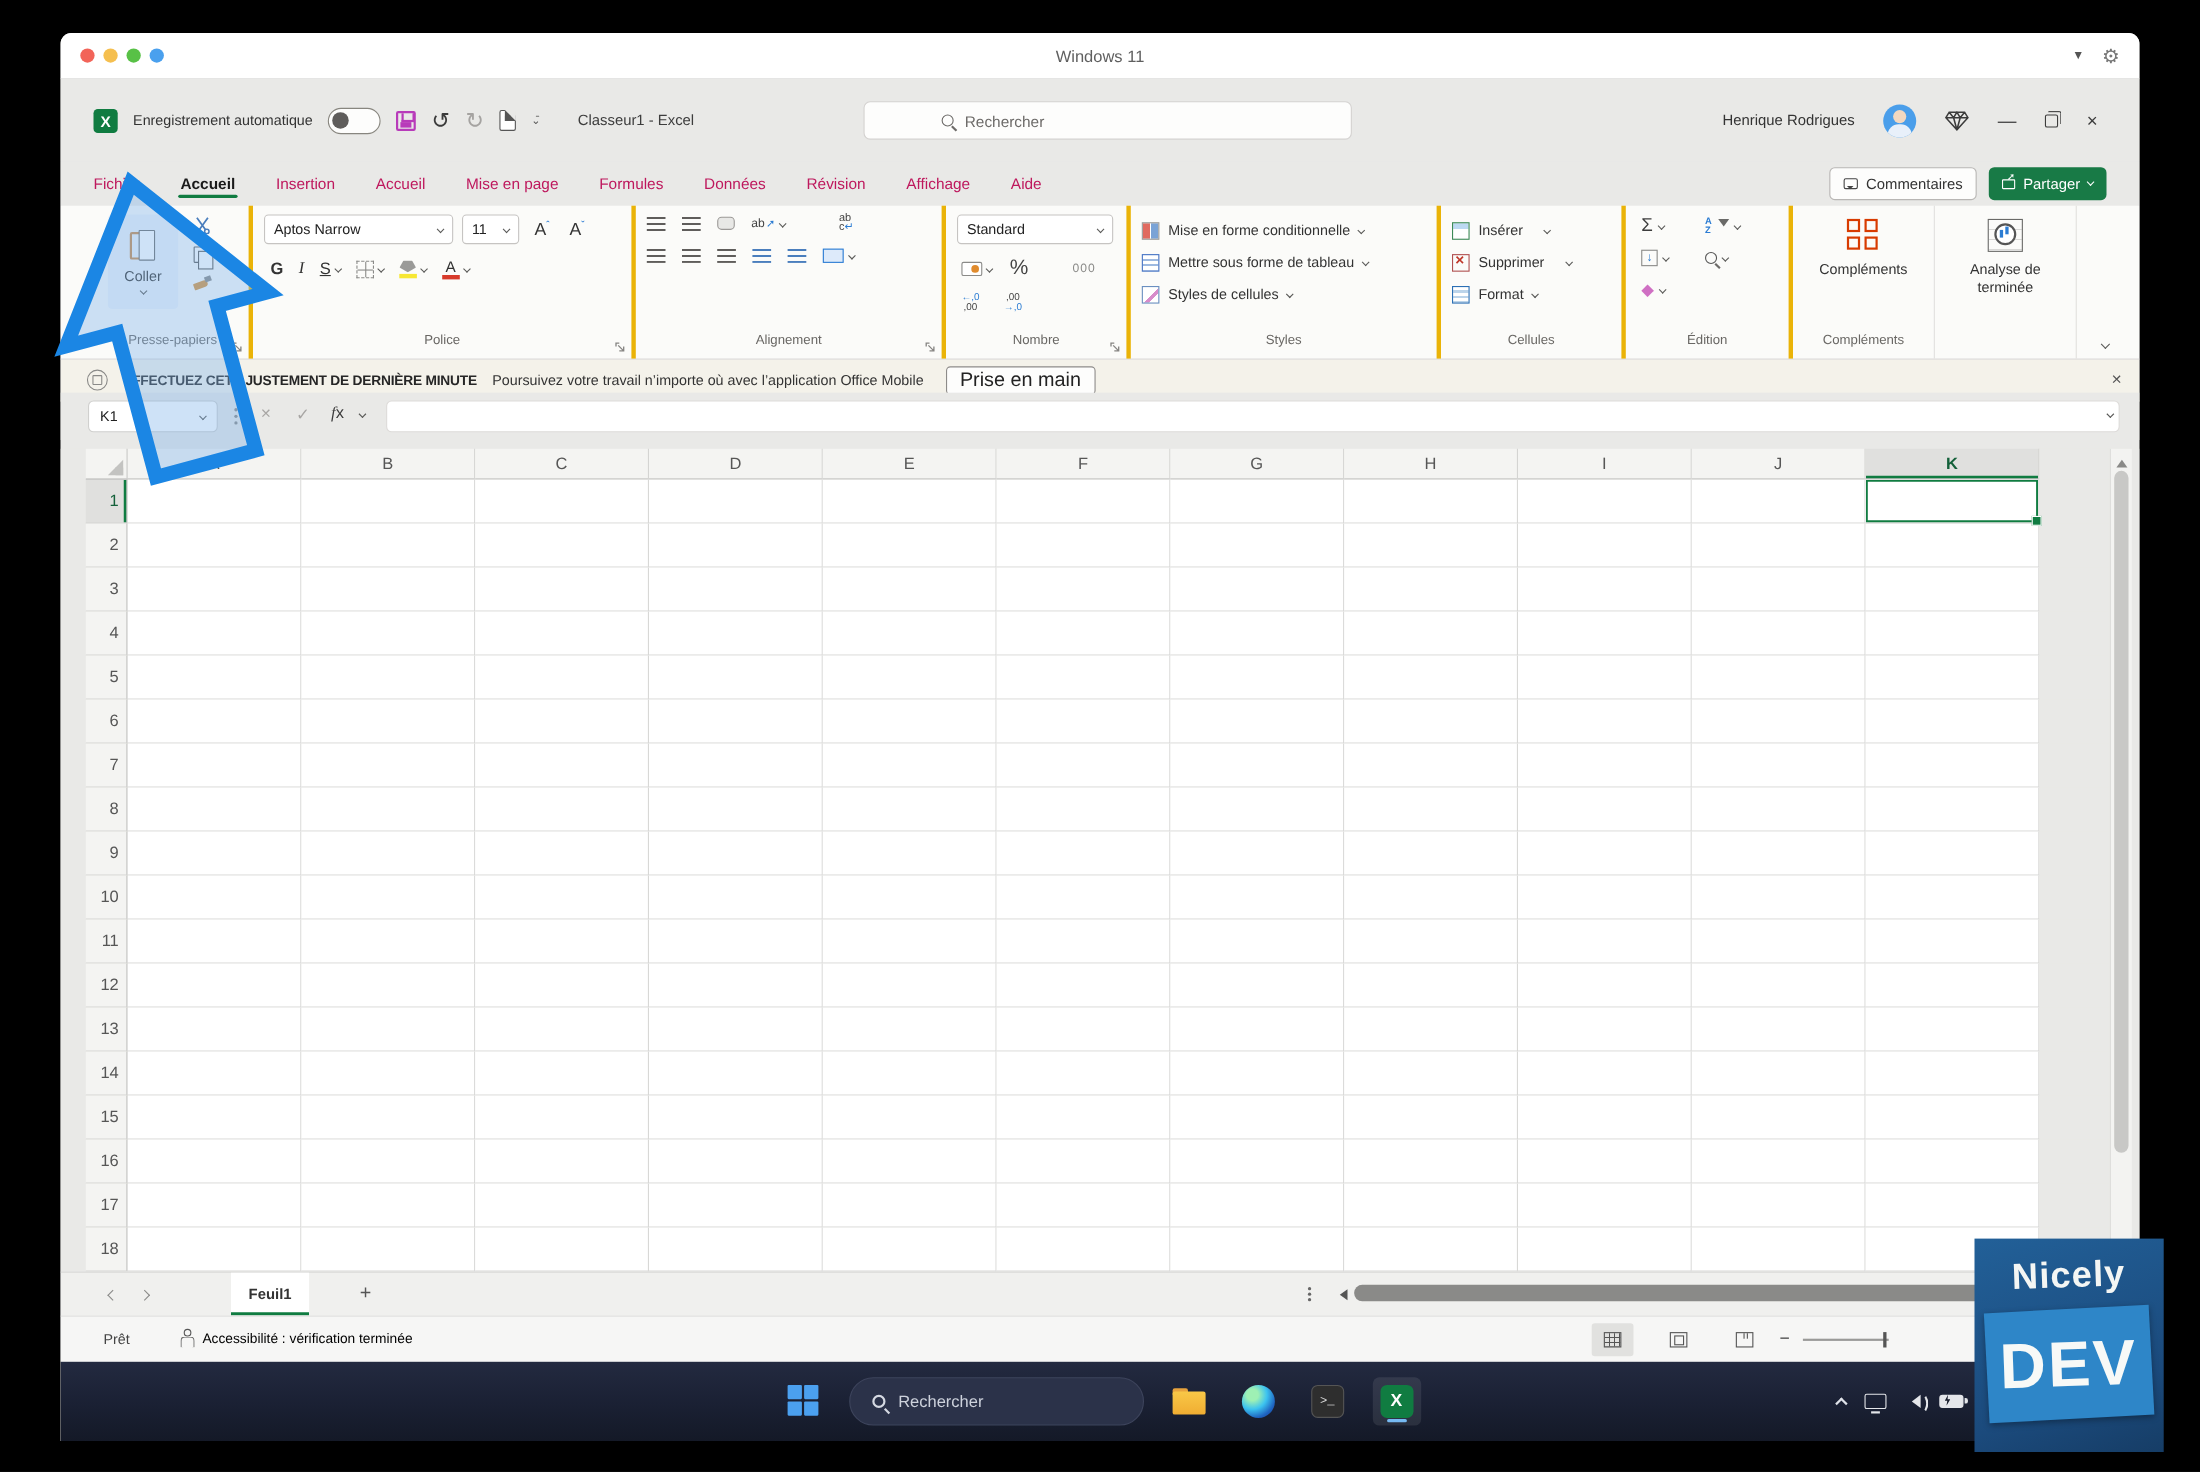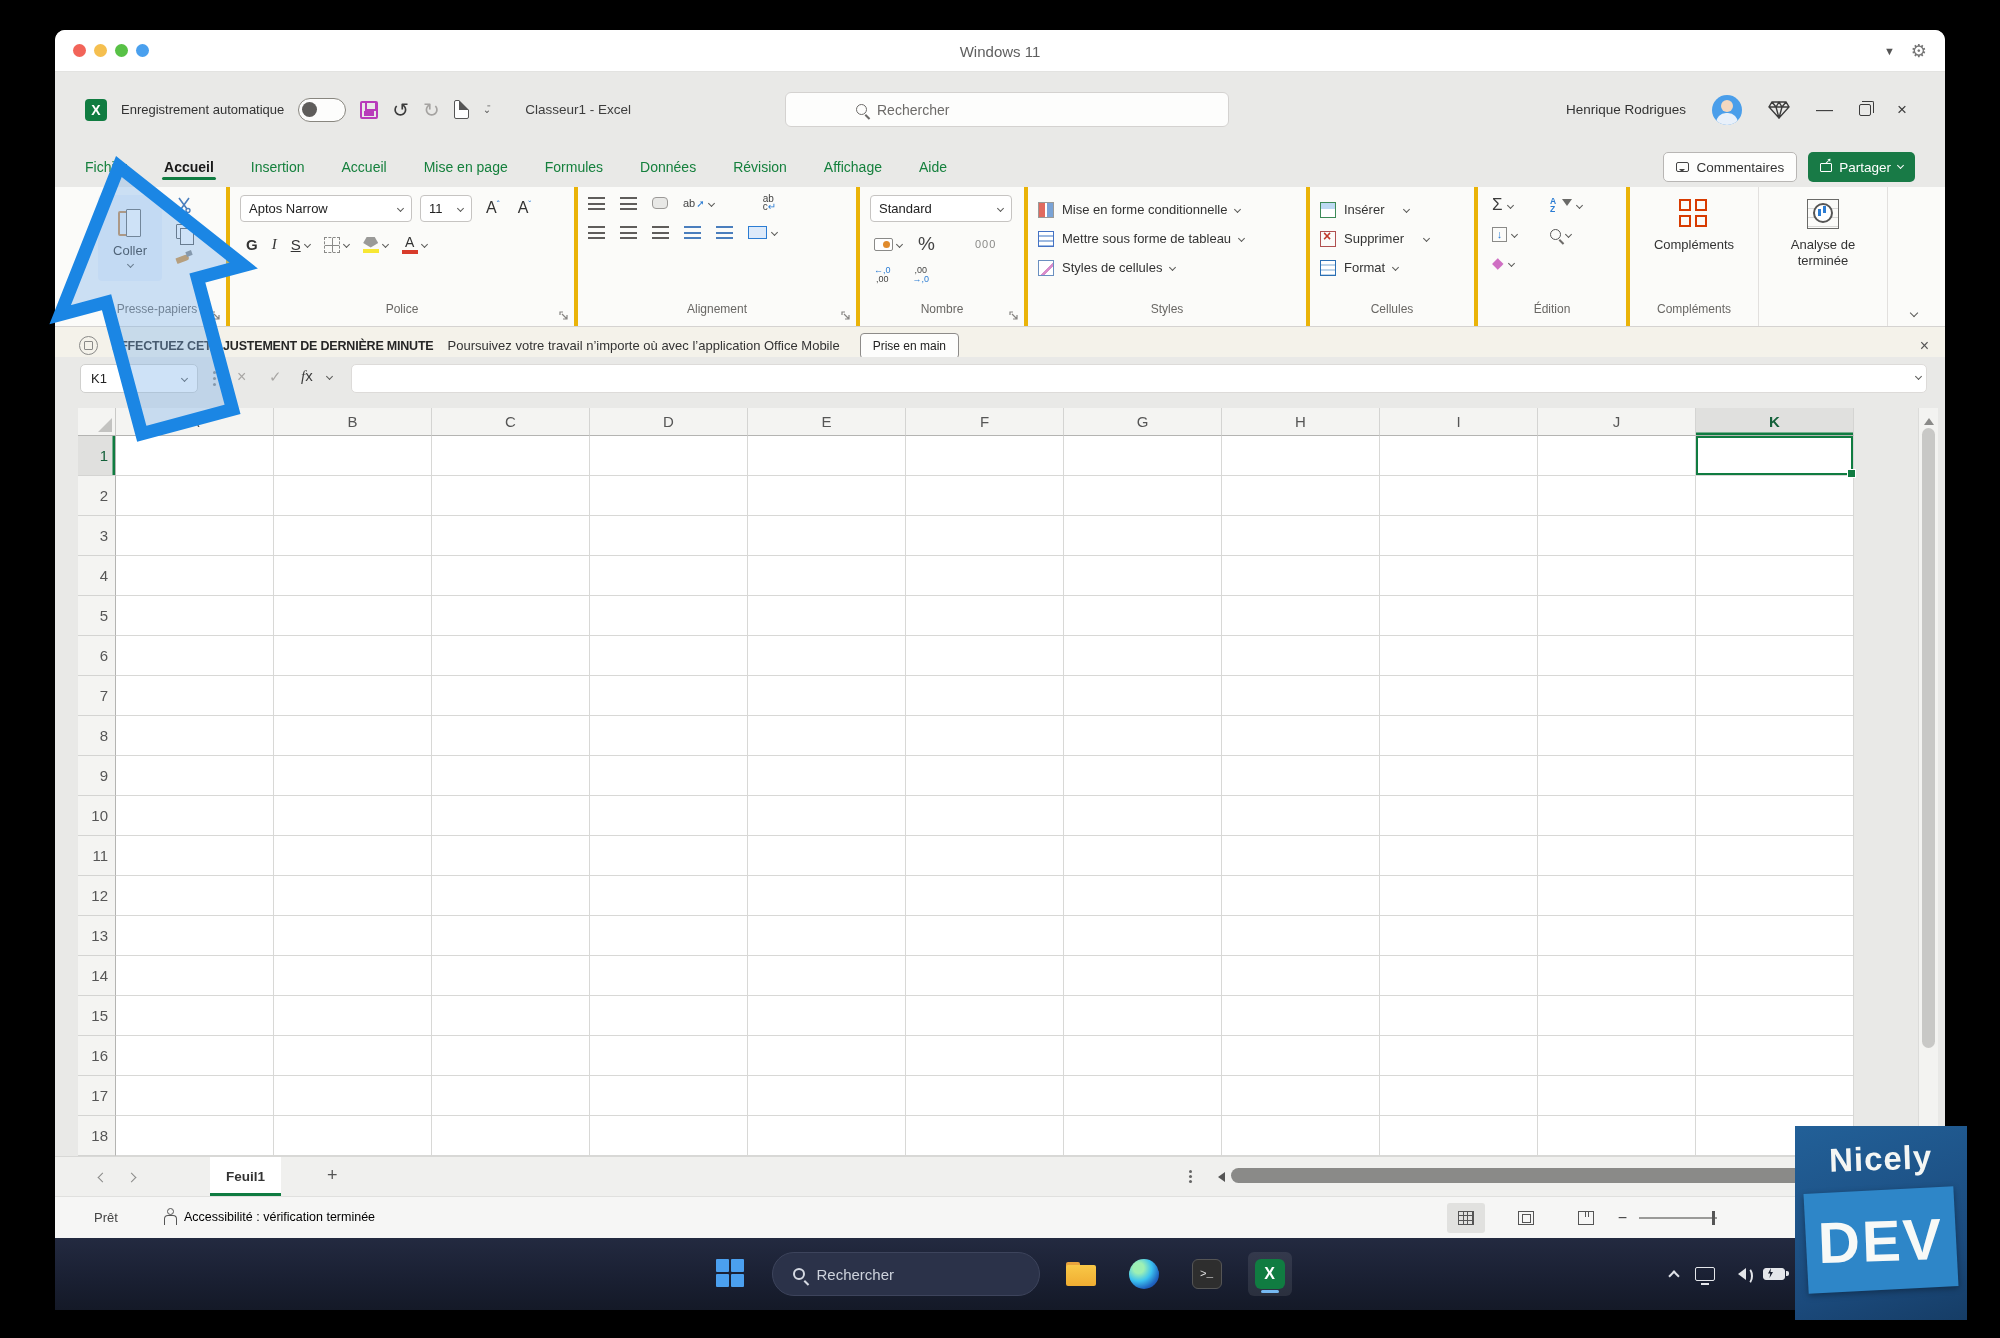--- a/index.html
+++ b/index.html
@@ -41,21 +41,21 @@
   .avatar { width:30px; height:30px; border-radius:50%; background:#4a9eea; overflow:hidden; position:relative; }
   .avatar::before { content:""; position:absolute; left:9px; top:5px; width:12px; height:12px; border-radius:50%; background:#f3d8c0; }
   .avatar::after { content:""; position:absolute; left:4px; top:18px; width:22px; height:14px; border-radius:10px 10px 0 0; background:#e8f0fa; }
   .winctl { font-size:17px; color:#3c3c3c; }
   .restore-g { width:12px; height:12px; border:1.4px solid #3c3c3c; border-radius:2px; position:relative; }
   .restore-g::before { content:""; position:absolute; left:2px; top:-4px; width:11px; height:11px; border-top:1.4px solid #3c3c3c; border-right:1.4px solid #3c3c3c; border-radius:0 2px 0 0; }
 
   
   .tabrow { position:absolute; left:0; top:117px; width:100%; height:40px; background:#e9e9e7; }
   .rtabs { position:absolute; left:28px; top:0; height:40px; display:flex; gap:33px; align-items:center; }
-  .rtab { font-size:14px; color:#15803d; padding:9px 2px; position:relative; cursor:default; }
+  .rtab { font-size:14px; color:#be185d; padding:9px 2px; position:relative; cursor:default; }
   .rtab.active { font-weight:bold; color:#1a1a1a; }
   .rtab.active::after { content:""; position:absolute; left:0; right:0; bottom:4px; height:3px; border-radius:2px; background:#107c41; }
   .tab-right { position:absolute; right:30px; top:5px; display:flex; gap:11px; align-items:center; }
   .btn-comments { height:30px; padding:0 12px; background:#fdfdfc; border:1px solid #b8b6b4; border-radius:5px; display:flex; align-items:center; gap:7px; font-size:13.5px; color:#333; }
   .bubble { width:13px; height:10px; border:1.5px solid #444; border-radius:2px; position:relative; }
   .bubble::after { content:""; position:absolute; left:2px; bottom:-4px; border:3px solid transparent; border-top-color:#444; }
   .btn-share { height:30px; padding:0 12px; background:#187a46; border:none; border-radius:5px; display:flex; align-items:center; gap:7px; font-size:13.5px; color:#fff; }
   .share-g { width:12px; height:9px; border:1.5px solid #fff; border-radius:1px; position:relative; }
   .share-g::after { content:"➚"; position:absolute; left:3px; top:-8px; font-size:9px; color:#fff; }
   .chvw { display:inline-block; width:5px; height:5px; border-right:1.4px solid #fff; border-bottom:1.4px solid #fff; transform:rotate(45deg); margin-top:-3px; }
@@ -155,21 +155,21 @@
   .ideas-ic::before { content:""; position:absolute; left:5px; top:3px; width:16px; height:16px; border:2px solid #555; border-radius:50%; background:#fff; }
   .ideas-ic::after { content:""; position:absolute; left:10px; top:9px; width:3px; height:7px; background:#2b7cd3; box-shadow:5px -3px 0 #2b7cd3; }
   .ribbon-collapse { position:absolute; right:28px; bottom:10px; }
 
   
   .msgbar { position:absolute; left:0; top:297px; width:100%; height:38px; background:#f4f2ea; border-bottom:1px solid #dddbd3; display:flex; align-items:center; padding-left:24px; gap:14px; }
   .msg-ic { width:19px; height:19px; border:1.8px solid #8a8a88; border-radius:50%; flex:0 0 auto; position:relative; }
   .msg-ic::after { content:""; position:absolute; left:4px; top:4px; width:7px; height:7px; border:1.5px solid #8a8a88; border-radius:1px; }
   .msg-title { font-size:12.5px; font-weight:bold; color:#262626; letter-spacing:-0.2px; }
   .msg-text { font-size:13px; color:#333; }
-  .msg-btn { height:26px; padding:0 12px; background:#fdfdfc; border:1px solid #8d8b89; border-radius:4px; font-size:12px; color:#222; margin-left:6px; }
+  .msg-btn { height:26px; padding:0 12px; background:#fdfdfc; border:1px solid #8d8b89; border-radius:4px; font-size:18px; color:#222; margin-left:6px; }
   .msg-close { position:absolute; right:16px; font-size:16px; color:#555; }
 
   
   .fbar { position:absolute; left:0; top:327px; width:100%; height:43px; background:#e9e9e7; display:flex; align-items:center; }
   .namebox { position:absolute; left:25px; top:7px; width:118px; height:29px; background:#fff; border:1px solid #d0d0ce; border-radius:5px; display:flex; align-items:center; justify-content:space-between; padding:0 10px; font-size:13px; color:#222; }
   .fb-dots { position:absolute; left:158px; top:14px; width:3px; height:3px; background:#8a8a88; border-radius:50%; box-shadow:0 6px 0 #8a8a88,0 12px 0 #8a8a88; }
   .fb-x { position:absolute; left:182px; top:11px; color:#a8a6a4; font-size:16px; }
   .fb-ok { position:absolute; left:214px; top:11px; color:#a8a6a4; font-size:15px; }
   .fb-fx { position:absolute; left:246px; top:10px; font-size:15px; color:#3c3c3c; }
   .fb-fx i { font-family:"Liberation Serif", serif; }

